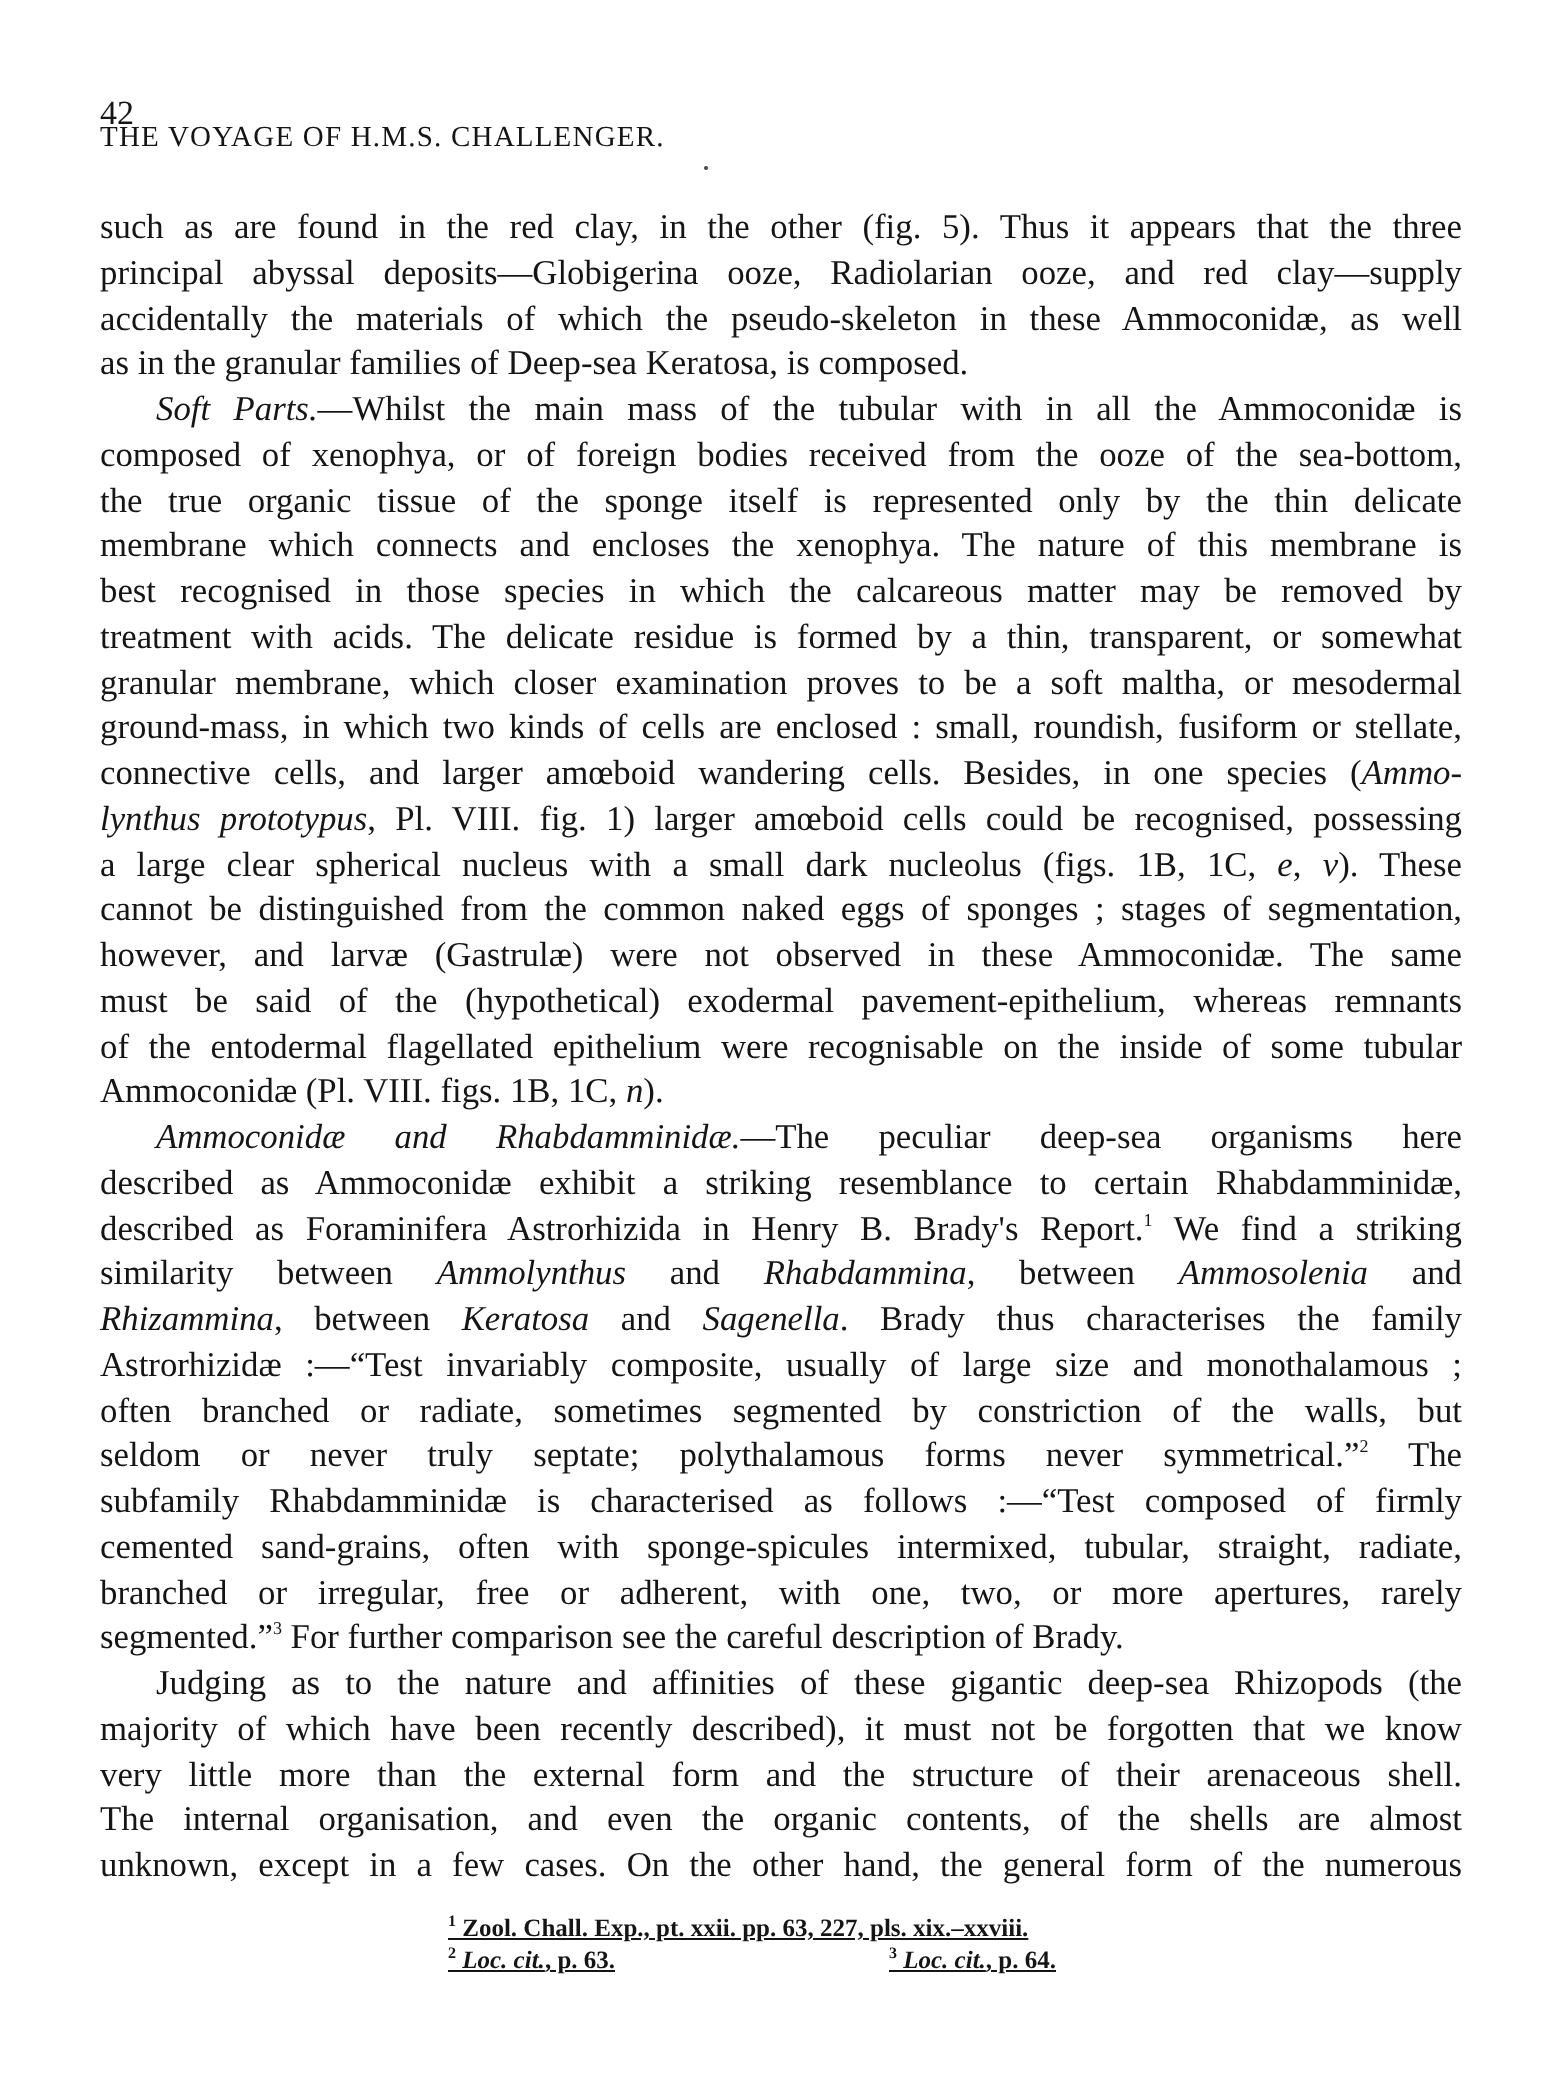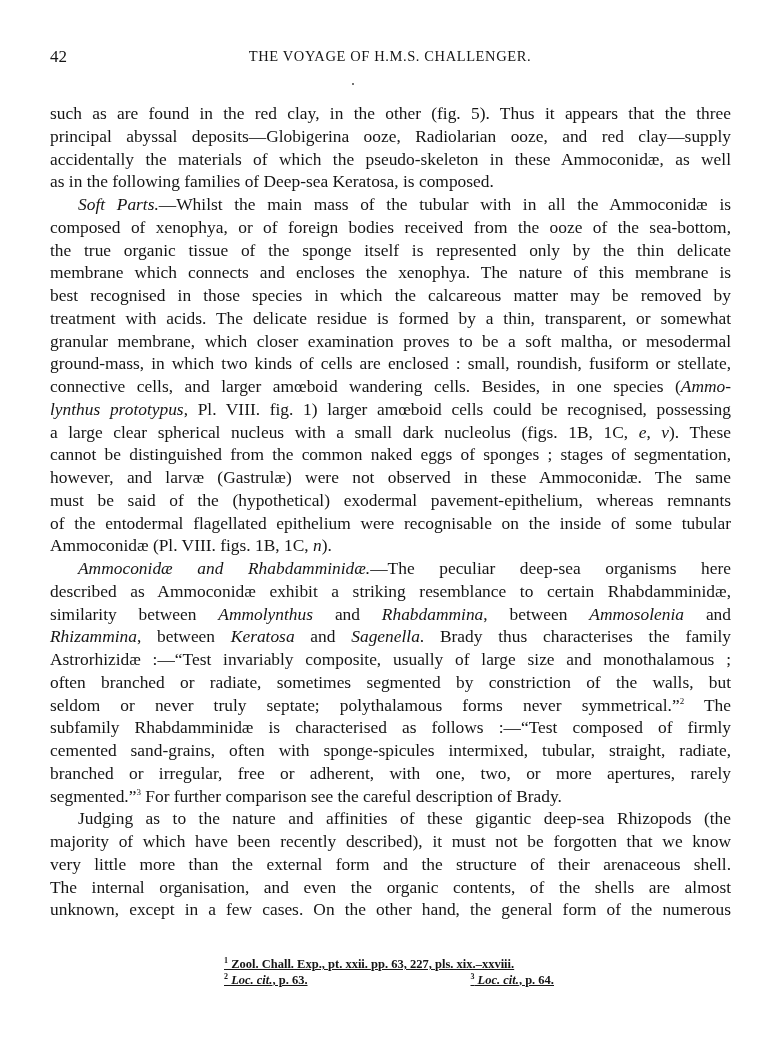--- a/index.html
+++ b/index.html
@@ -3,67 +3,68 @@
 <meta charset="utf-8">
 <style>
   html, body { margin: 0; padding: 0; }
   body {
     width: 776px; height: 1050px; background: #ffffff; color: #151515;
     font-family: "Liberation Serif", "DejaVu Serif", serif;
     position: relative; overflow: hidden;
   }
   .header { position: absolute; top: 47px; left: 50px; width: 680px; height: 22px; font-size: 15.5px; }
   .page-num { position: absolute; left: 0; top: 0; font-size: 17px; }
-  .running-title { position: absolute; left: 0; right: 0; top: 1px; text-align: center; letter-spacing: 0.6px; font-size: 14.5px; }
+  .running-title { position: absolute; left: 0; right: 0; top: 14px; letter-spacing: 0.6px; font-size: 14.5px; }
   .dot { position: absolute; left: 302px; top: 36px; width: 2px; height: 2px; background: #444; border-radius: 1px; }
   .body { position: absolute; top: 102px; left: 50px; width: 681px; font-size: 17.4px; line-height: 22.75px; }
   .line { display: block; white-space: nowrap; text-align: justify; text-align-last: justify; height: 22.75px; overflow: visible; }
   .line.last { text-align-last: left; }
   .line.indent { padding-left: 28px; }
   i { font-style: italic; }
   sup { font-size: 9px; vertical-align: 7px; line-height: 0; }
   .footnotes { position: absolute; top: 956px; left: 224px; width: 330px; font-size: 12.5px; line-height: 16px; font-weight: bold; }
   .fn-row { display: flex; white-space: nowrap; text-decoration: underline; }
-  .fn-row .col2 { margin-left: auto; }
+  .fn-row .col2 { margin-left: auto; margin-right: 26px; }
   .fn sup { font-size: 8px; vertical-align: 5px; }
 </style>
 </head>
 <body>
 
 <div class="header">
   <span class="page-num">42</span>
   <span class="running-title">THE VOYAGE OF H.M.S. CHALLENGER.</span>
   <span class="dot"></span>
 </div>
 
 <div class="body">
   <span class="line">such as are found in the red clay, in the other (fig. 5).   Thus it appears that the three</span>
   <span class="line">principal abyssal deposits—Globigerina ooze, Radiolarian ooze, and red clay—supply</span>
   <span class="line">accidentally the materials of which the pseudo-skeleton in these Ammoconidæ, as well</span>
-  <span class="line last">as in the following families of Deep-sea Keratosa, is composed.</span>
+  <span class="line last">as in the granular families of Deep-sea Keratosa, is composed.</span>
 
   <span class="line indent"><i>Soft Parts.</i><span>—Whilst the main mass of the tubular with in all the Ammoconidæ is</span></span>
   <span class="line">composed of xenophya, or of foreign bodies received from the ooze of the sea-bottom,</span>
   <span class="line">the true organic tissue of the sponge itself is represented only by the thin delicate</span>
   <span class="line">membrane which connects and encloses the xenophya.   The nature of this membrane is</span>
   <span class="line">best recognised in those species in which the calcareous matter may be removed by</span>
   <span class="line">treatment with acids.   The delicate residue is formed by a thin, transparent, or somewhat</span>
   <span class="line">granular membrane, which closer examination proves to be a soft maltha, or mesodermal</span>
   <span class="line">ground-mass, in which two kinds of cells are enclosed :  small, roundish, fusiform or stellate,</span>
   <span class="line"><span>connective cells, and larger amœboid wandering cells.   Besides, in one species (</span><i>Ammo-</i></span>
   <span class="line"><i>lynthus prototypus</i><span>, Pl. VIII. fig. 1) larger amœboid cells could be recognised, possessing</span></span>
   <span class="line"><span>a large clear spherical nucleus with a small dark nucleolus (figs. 1B, 1C, </span><i>e</i>, <i>v</i><span>).   These</span></span>
   <span class="line">cannot be distinguished from the common naked eggs of sponges ;  stages of segmentation,</span>
   <span class="line">however, and larvæ (Gastrulæ) were not observed in these Ammoconidæ.   The same</span>
   <span class="line">must be said of the (hypothetical) exodermal pavement-epithelium, whereas remnants</span>
   <span class="line">of the entodermal flagellated epithelium were recognisable on the inside of some tubular</span>
   <span class="line last"><span>Ammoconidæ (Pl. VIII. figs. 1B, 1C, </span><i>n</i><span>).</span></span>
 
   <span class="line indent"><i>Ammoconidæ and Rhabdamminidæ.</i><span>—The peculiar deep-sea organisms here</span></span>
   <span class="line">described as Ammoconidæ exhibit a striking resemblance to certain Rhabdamminidæ,</span>
+  <span class="line"><span>described as Foraminifera Astrorhizida in Henry B. Brady's Report.</span><sup>1</sup><span>   We find a striking</span></span>
   <span class="line"><span>similarity between </span><i>Ammolynthus</i><span> and </span><i>Rhabdammina</i><span>, between </span><i>Ammosolenia</i><span> and</span></span>
   <span class="line"><i>Rhizammina</i><span>, between </span><i>Keratosa</i><span> and </span><i>Sagenella</i><span>.   Brady thus characterises the family</span></span>
   <span class="line">Astrorhizidæ :—“Test invariably composite, usually of large size and monothalamous ;</span>
   <span class="line">often branched or radiate, sometimes segmented by constriction of the walls, but</span>
   <span class="line"><span>seldom or never truly septate;  polythalamous forms never symmetrical.”</span><sup>2</sup><span>   The</span></span>
   <span class="line">subfamily Rhabdamminidæ is characterised as follows :—“Test composed of firmly</span>
   <span class="line">cemented sand-grains, often with sponge-spicules intermixed, tubular, straight, radiate,</span>
   <span class="line">branched or irregular, free or adherent, with one, two, or more apertures, rarely</span>
   <span class="line last"><span>segmented.”</span><sup>3</sup><span>   For further comparison see the careful description of Brady.</span></span>
 

